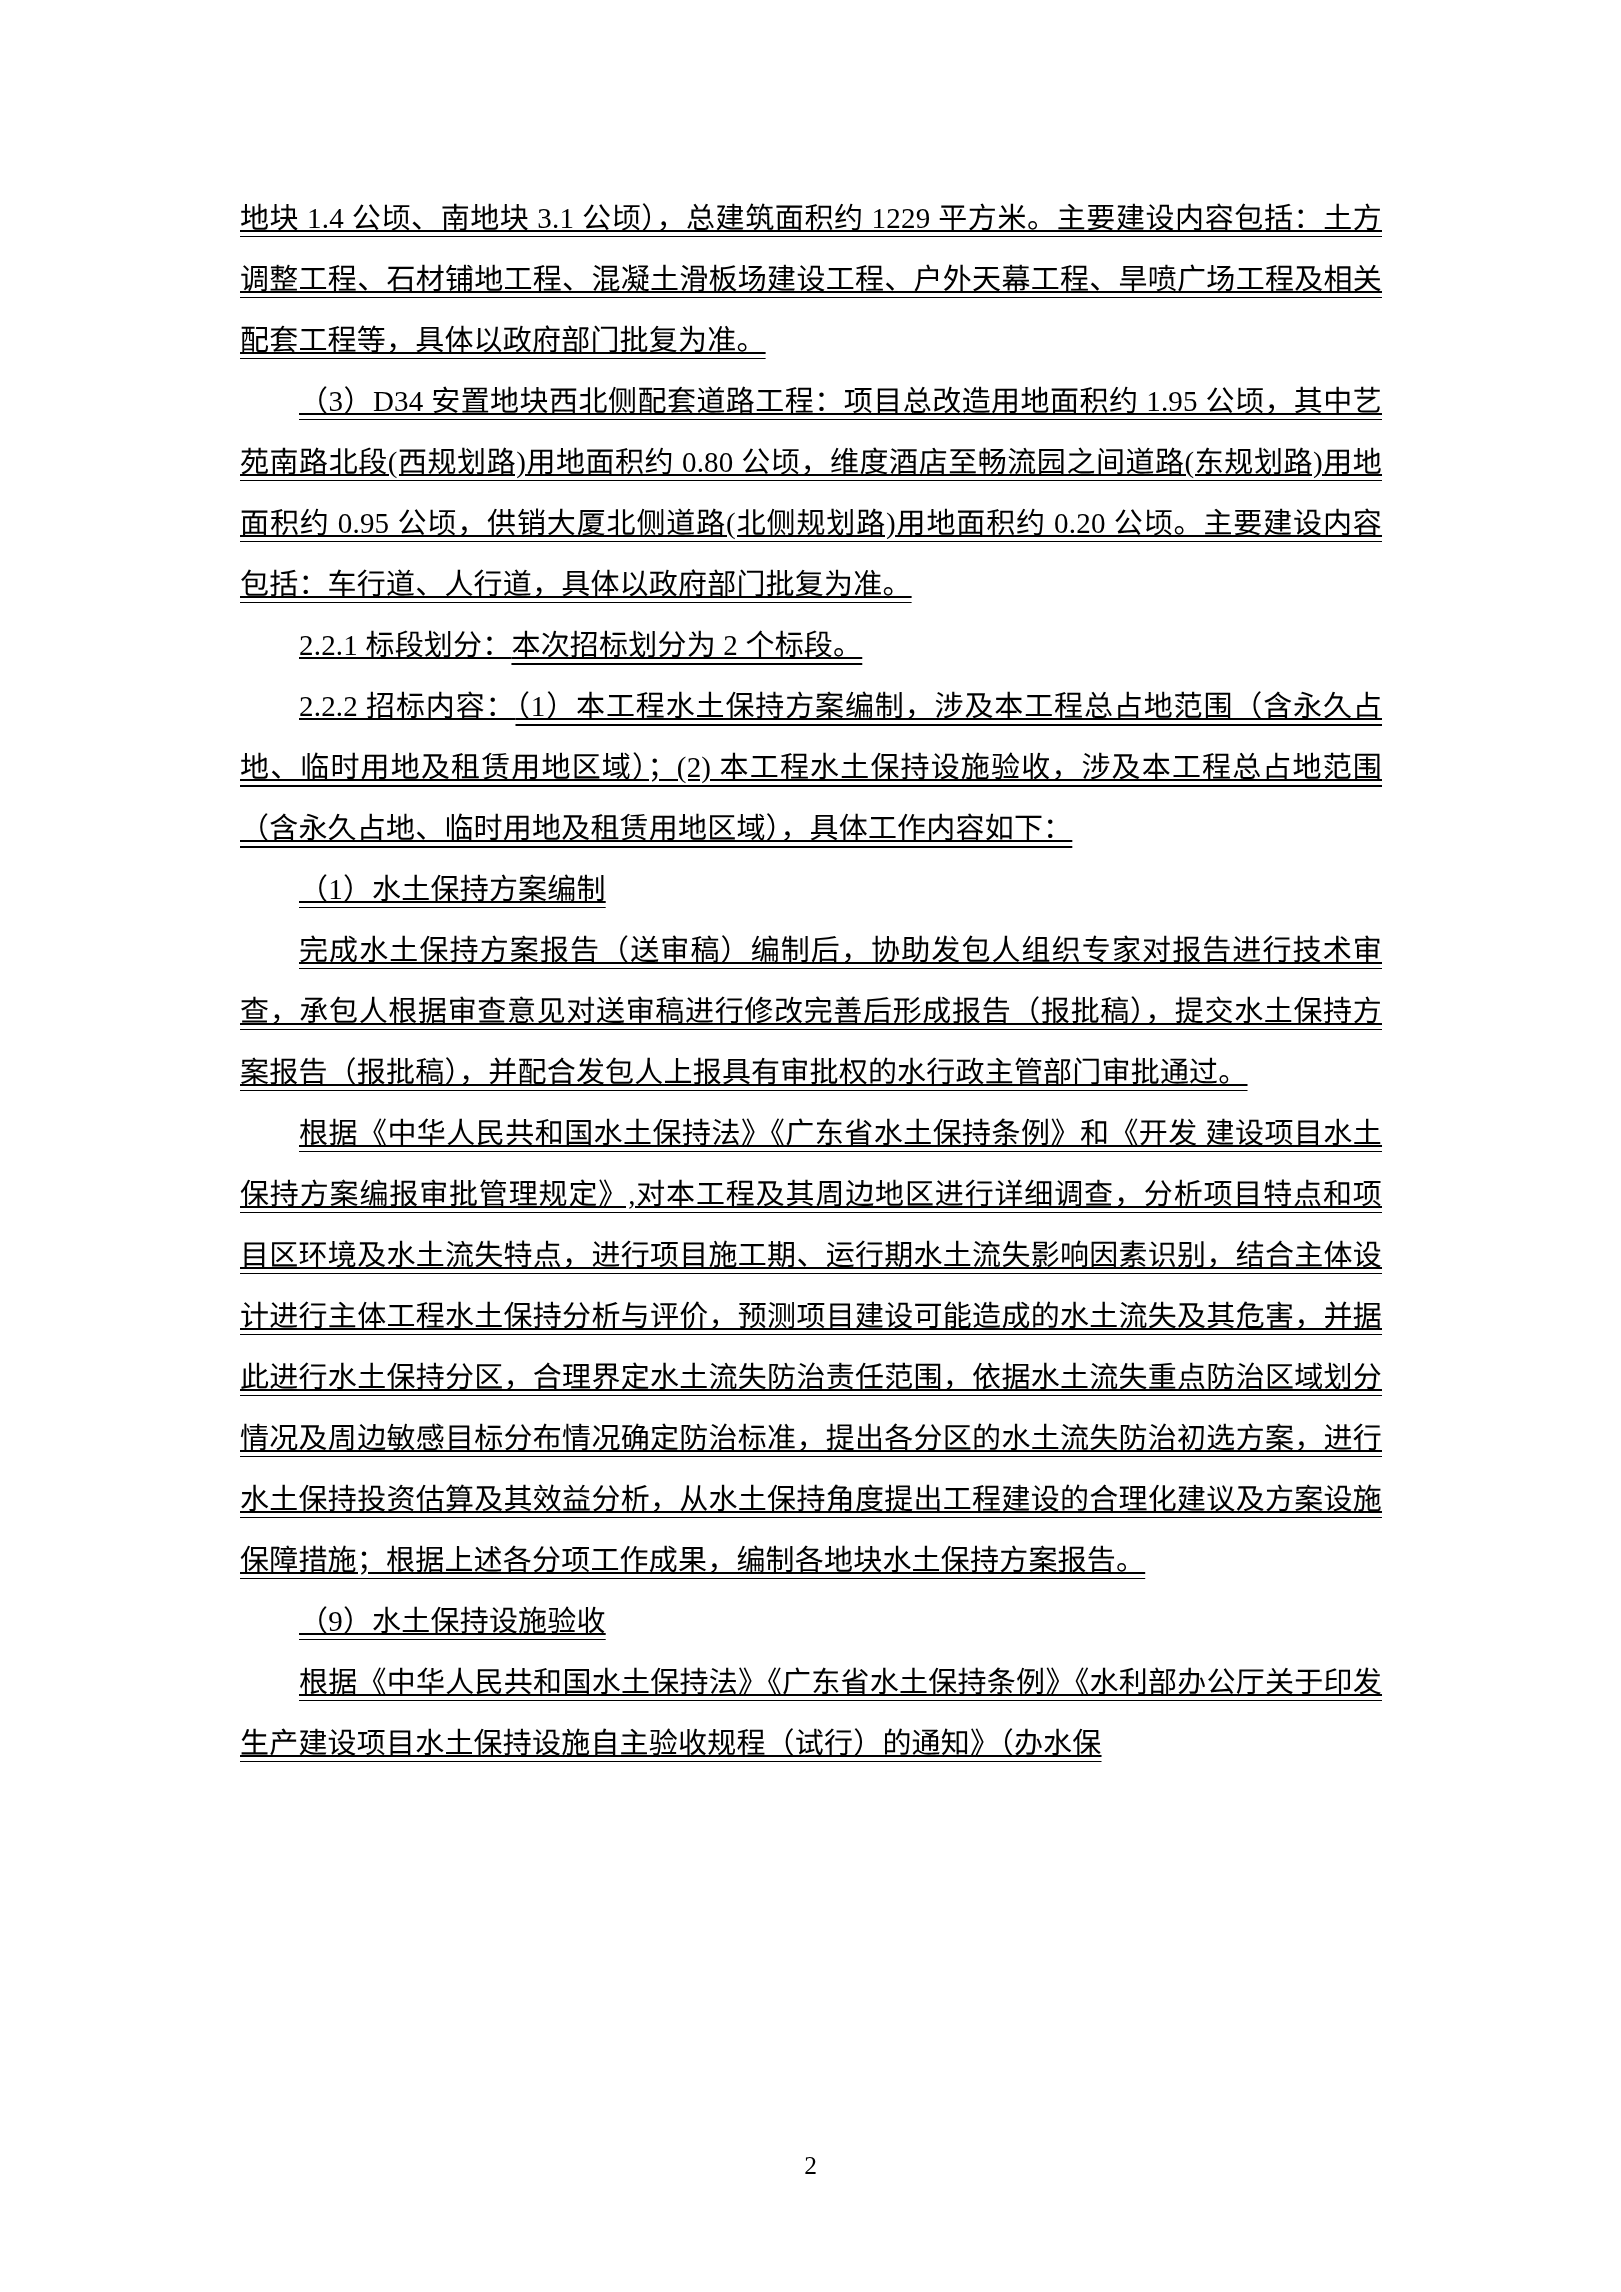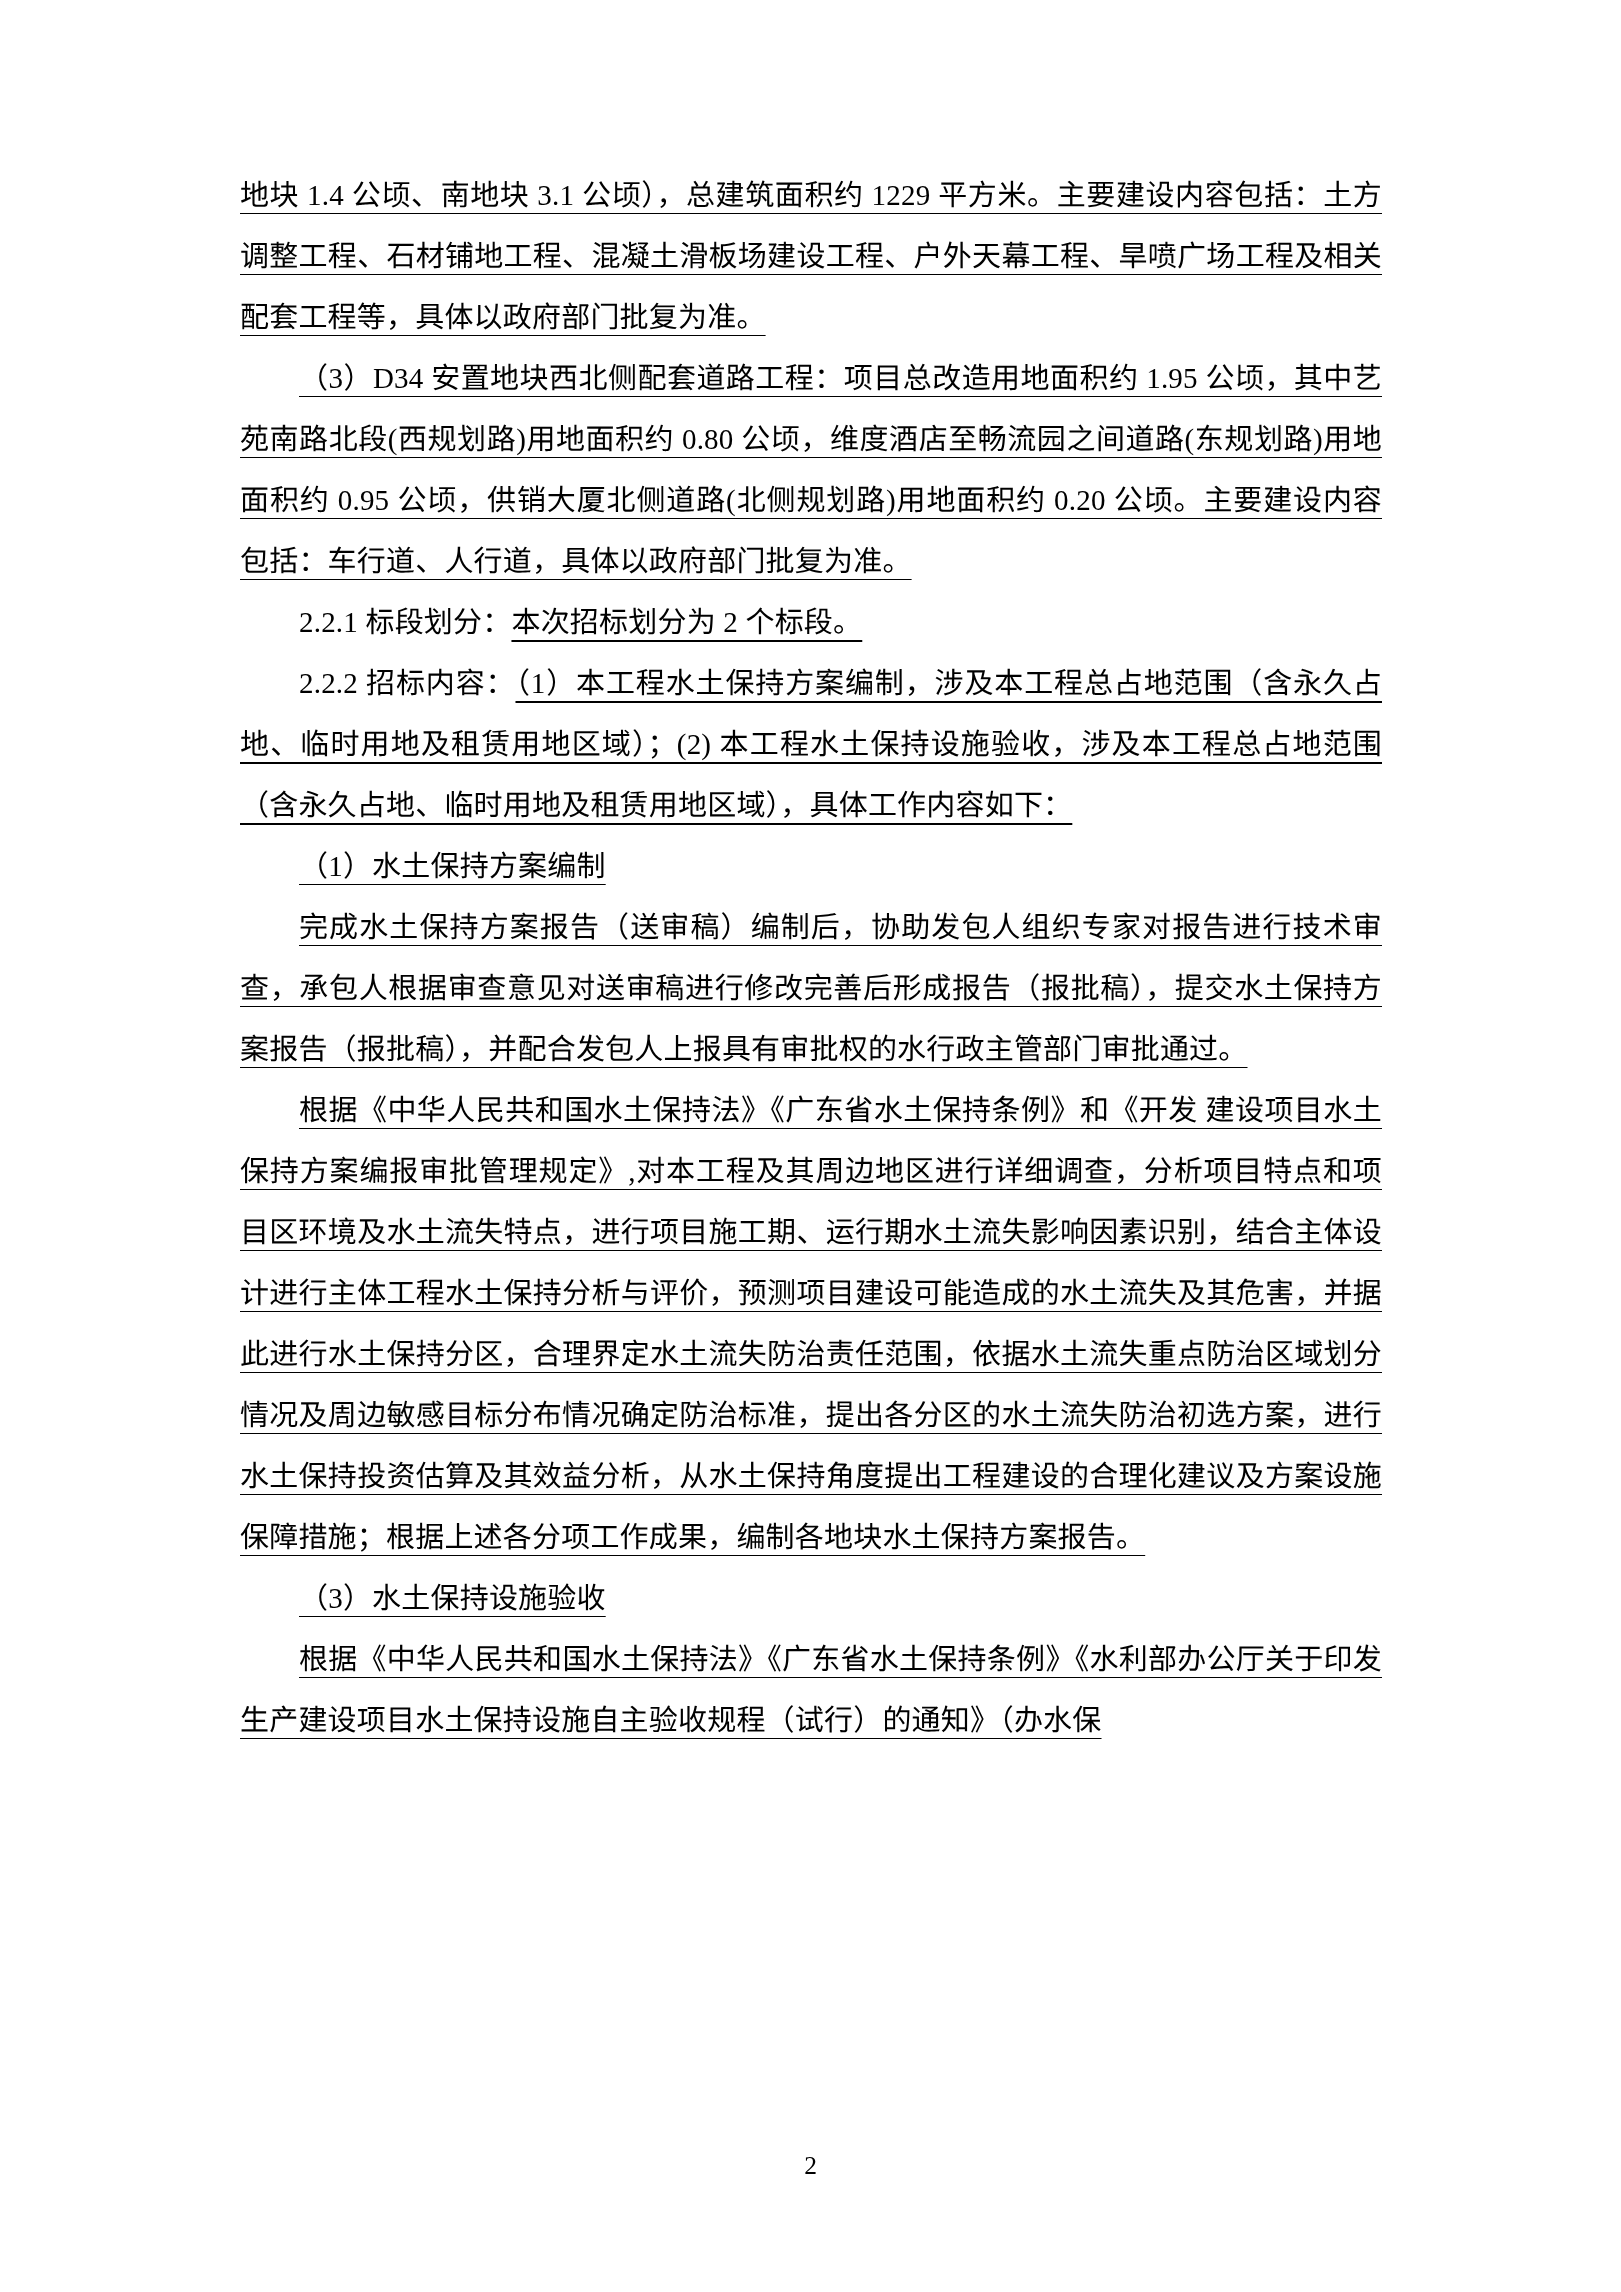--- a/index.html
+++ b/index.html
@@ -14,22 +14,23 @@
     background: #ffffff;
     margin: 0 auto;
     position: relative;
     box-sizing: border-box;
     font-family: "Liberation Serif", "DejaVu Serif", serif;
     color: #000000;
   }
   .content {
     position: absolute;
     left: 240px;
-    top: 165px;
+    top: 188px;
     width: 1142px;
+    text-decoration: underline;
   }
   p {
     margin: 0;
     font-size: 29px;
     line-height: 61px;
     text-align: justify;
     text-justify: inter-ideograph;
     letter-spacing: 0.2px;
     white-space: normal;
   }
@@ -75,21 +76,21 @@
     <p class="indent nolast"><span>2.2.1 标段划分：</span><span style="text-decoration:underline;text-underline-offset:7.8px;">本次招标划分为 2 个标段。</span></p>
 
     <p class="indent nolast"><span>2.2.2 招标内容：</span><span style="text-decoration:underline;text-underline-offset:7.8px;">（1）本工程水土保持方案编制，涉及本工程总占地范围（含永久占地、临时用地及租赁用地区域）；(2) 本工程水土保持设施验收，涉及本工程总占地范围（含永久占地、临时用地及租赁用地区域），具体工作内容如下：</span></p>
 
     <p class="u indent nolast">（1）水土保持方案编制</p>
 
     <p class="u indent nolast">完成水土保持方案报告（送审稿）编制后，协助发包人组织专家对报告进行技术审查，承包人根据审查意见对送审稿进行修改完善后形成报告（报批稿），提交水土保持方案报告（报批稿），并配合发包人上报具有审批权的水行政主管部门审批通过。</p>
 
     <p class="u indent nolast">根据《中华人民共和国水土保持法》《广东省水土保持条例》和《开发  建设项目水土保持方案编报审批管理规定》,对本工程及其周边地区进行详细调查，分析项目特点和项目区环境及水土流失特点，进行项目施工期、运行期水土流失影响因素识别，结合主体设计进行主体工程水土保持分析与评价，预测项目建设可能造成的水土流失及其危害，并据此进行水土保持分区，合理界定水土流失防治责任范围，依据水土流失重点防治区域划分情况及周边敏感目标分布情况确定防治标准，提出各分区的水土流失防治初选方案，进行水土保持投资估算及其效益分析，从水土保持角度提出工程建设的合理化建议及方案设施保障措施；根据上述各分项工作成果，编制各地块水土保持方案报告。</p>
 
-    <p class="u indent nolast">（3）水土保持设施验收</p>
+    <p class="u indent nolast">（9）水土保持设施验收</p>
 
     <p class="u indent nolast">根据《中华人民共和国水土保持法》《广东省水土保持条例》《水利部办公厅关于印发生产建设项目水土保持设施自主验收规程（试行）的通知》（办水保</p>
 
   </div>
 
   <div class="footer">2</div>
 
 </div>
 
 

